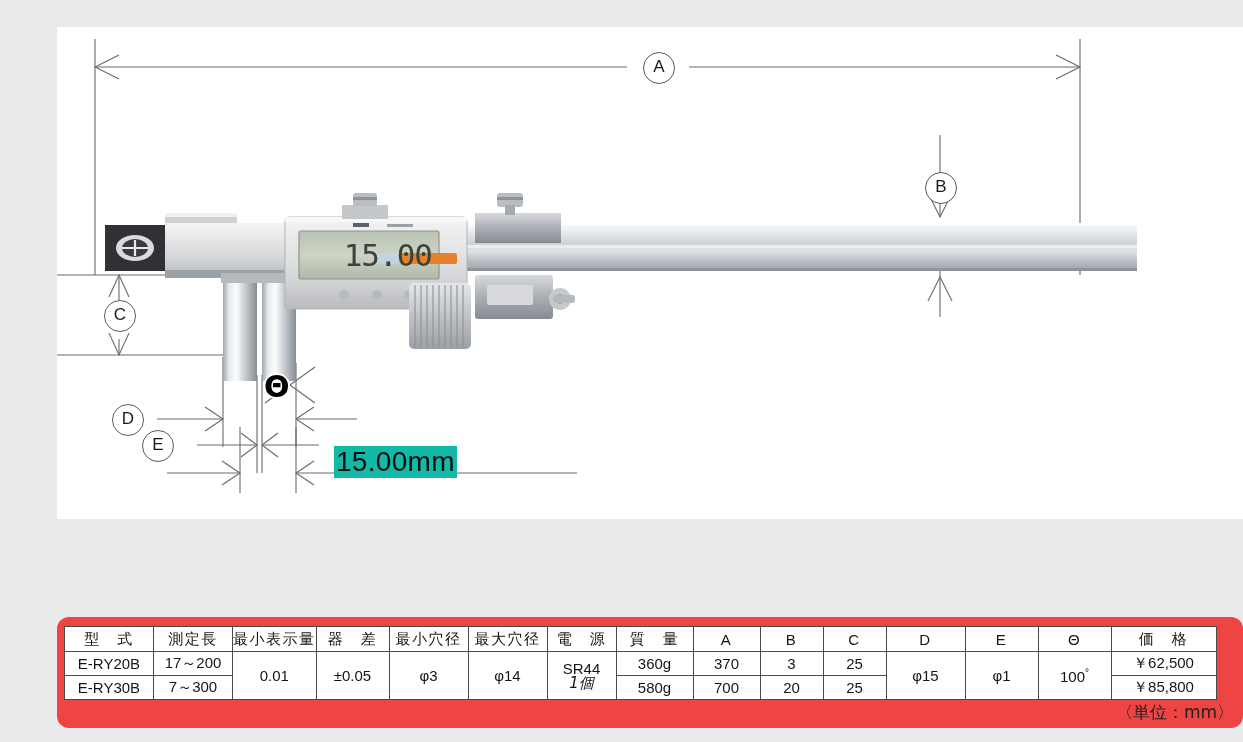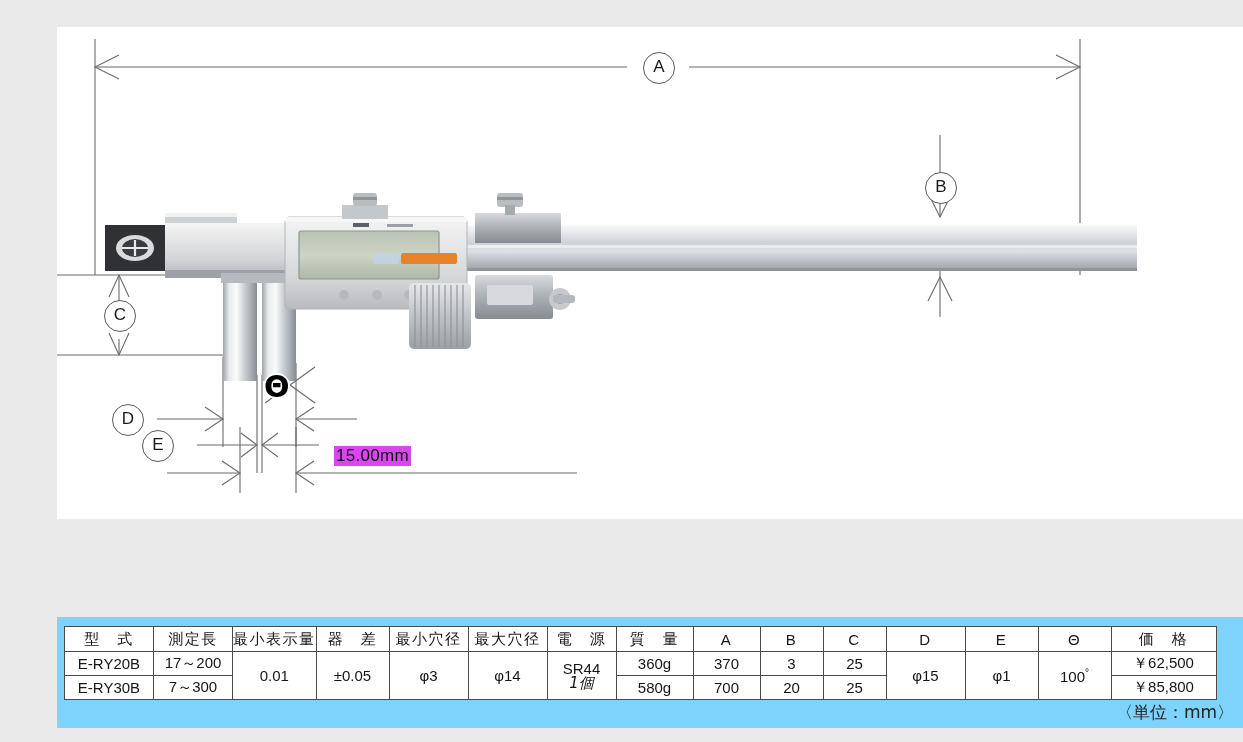--- a/index.html
+++ b/index.html
@@ -58,26 +58,26 @@
     line-height: 30px;
     font-family: "DejaVu Sans", sans-serif;
     z-index: 7;
     text-shadow:
        1px 0 0 #fff, -1px 0 0 #fff, 0 1px 0 #fff, 0 -1px 0 #fff,
        2px 0 0 #fff, -2px 0 0 #fff, 0 2px 0 #fff, 0 -2px 0 #fff;
   }
 
   .dim-text {
     position: absolute;
-    font-size: 17px;
+    font-size: 28px;
     color: #111111;
     letter-spacing: 0.3px;
     font-family: "Liberation Sans", sans-serif;
     z-index: 6;
-    background: #d946ef;
+    background: #14b8a6;
     padding: 0 2px;
   }
 
   
   #caliper {
     position: absolute;
     left: 0;
     top: 0;
     width: 100%;
     height: 100%;
@@ -85,21 +85,22 @@
     pointer-events: none;
   }
 
   
   #spec-panel {
     position: absolute;
     left: 57px;
     top: 617px;
     width: 1186px;
     height: 111px;
-    background: #7dd3fc;
+    background: #ef4444;
+    border-radius: 12px;
   }
 
   table.spec {
     position: absolute;
     left: 7px;
     top: 9px;
     border-collapse: collapse;
     font-family: "Liberation Sans", sans-serif;
     color: #151515;
     background: #ffffff;
@@ -300,20 +301,24 @@
   <div class="callout" style="left:47px; top:273px;">C</div>
 
   <div class="callout" style="left:55px; top:377px;">D</div>
 
   <div class="callout" style="left:85px; top:403px;">E</div>
 
   <div class="theta-marker" style="left:207px; top:345px;">Θ</div>
 
   <div class="dim-text" style="left:277px; top:419px;">15.00mm</div>
 
+  <div style="position:absolute; left:253px; top:208px; width:122px; height:40px;
+              font-family:'DejaVu Sans Mono', monospace; font-size:31px;
+              color:#3b4238; letter-spacing:-1px; text-align:right;
+              line-height:40px; z-index:5;">15.00</div>
 
 </div>
 
 <div id="spec-panel">
 
   <table class="spec">
     <thead>
       <tr>
         <th class="jp" style="width:88px">型　式</th>
         <th class="jp" style="width:78px">測定長</th>

